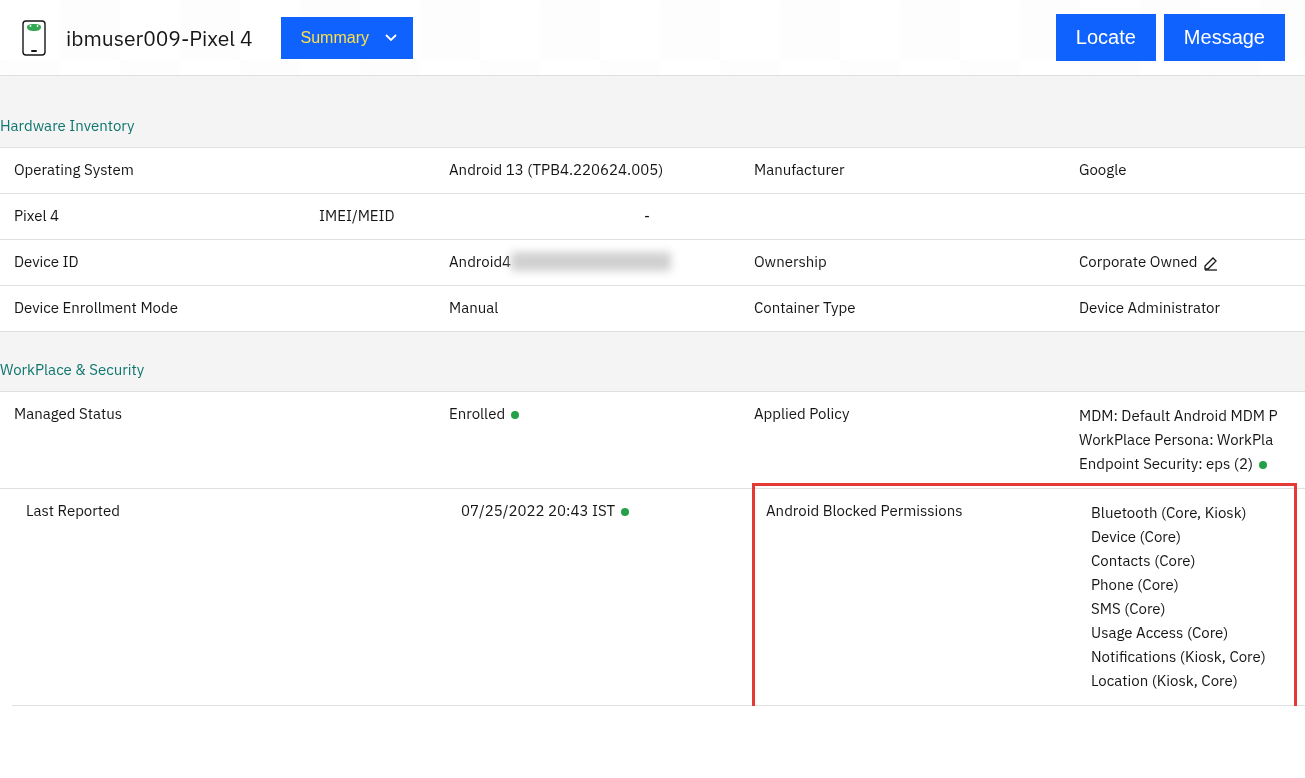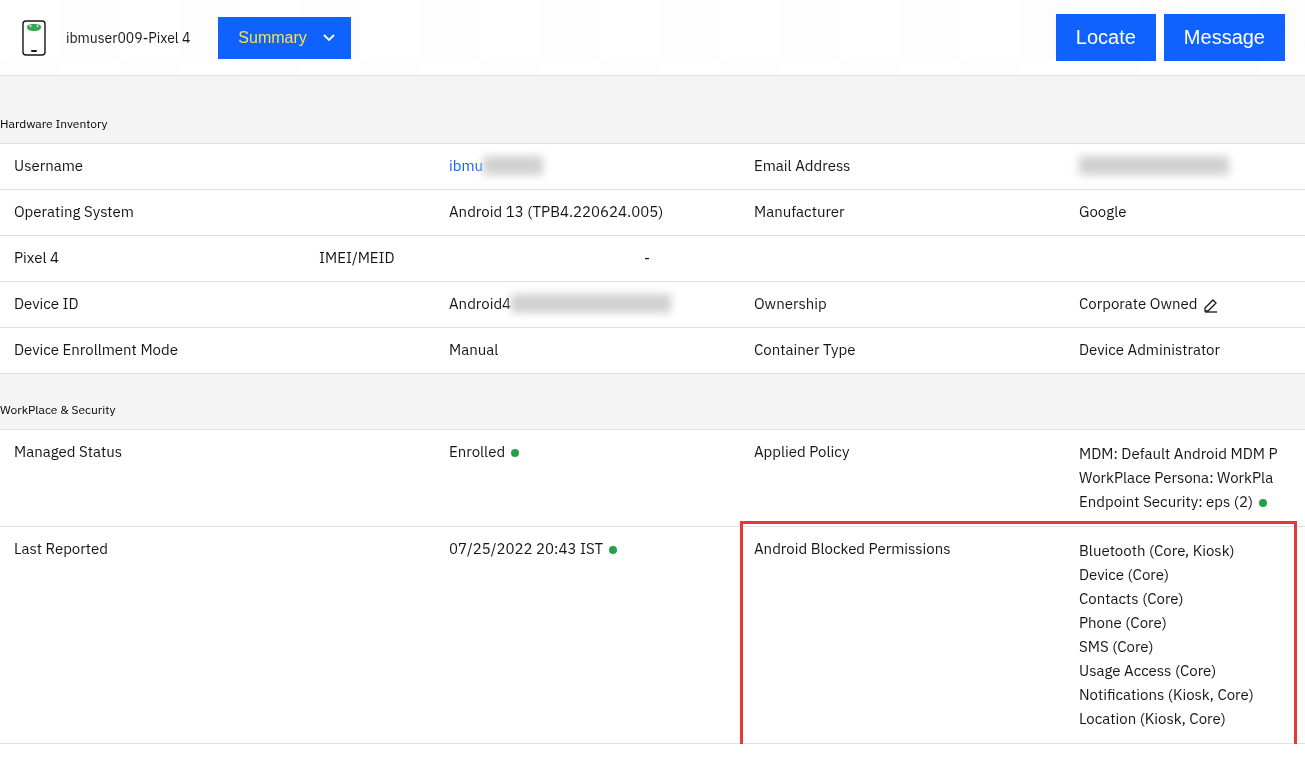--- a/index.html
+++ b/index.html
@@ -31,21 +31,21 @@
     opacity: 0.5;
   }
   .device-icon {
     width: 28px;
     height: 36px;
     position: relative;
     margin-right: 18px;
   }
   .device-icon svg { width: 100%; height: 100%; }
   .device-title {
-    font-size: 14px;
+    font-size: 21px;
     color: #161616;
     margin-right: 28px;
     position: relative;
   }
   .dropdown-btn {
     background: #0f62fe;
     color: #fde047;
     border: none;
     padding: 12px 16px 12px 20px;
     font-size: 16px;
@@ -68,22 +68,22 @@
   .btn-primary {
     background: #0f62fe;
     color: #fff;
     border: none;
     padding: 12px 20px;
     font-size: 20px;
     cursor: pointer;
   }
   .section-header {
     padding: 28px 0 12px 0;
-    font-size: 12px;
-    color: #000000;
+    font-size: 15px;
+    color: #0f766e;
     background: #f4f4f4;
     border-bottom: 1px solid #e0e0e0;
   }
   .section-header.first { padding-top: 40px; }
   .data-row {
     display: flex;
     border-bottom: 1px solid #e0e0e0;
     min-height: 46px;
     align-items: flex-start;
     padding: 12px 14px;
@@ -153,26 +153,20 @@
   </button>
   <div class="action-buttons">
     <button class="btn-primary">Locate</button>
     <button class="btn-primary">Message</button>
   </div>
 </div>
 
 <div id="content" style="position:relative;">
     <div class="section-header first">Hardware Inventory</div>
     <div class="data-row">
-      <div class="cell label1">Username</div>
-      <div class="cell value1"><span class="link">ibmu</span><span class="blurred">&nbsp;&nbsp;&nbsp;&nbsp;&nbsp;&nbsp;&nbsp;&nbsp;</span></div>
-      <div class="cell label2">Email Address</div>
-      <div class="cell value2"><span class="blurred">&nbsp;</span></div>
-    </div>
-    <div class="data-row">
       <div class="cell label1">Operating System</div>
       <div class="cell value1">Android 13 (TPB4.220624.005)</div>
       <div class="cell label2">Manufacturer</div>
       <div class="cell value2">Google</div>
     </div>
     <div class="data-row">
       <div class="cell value1">Pixel 4</div>
       <div class="cell label2">IMEI/MEID</div>
       <div class="cell value2">-</div>
     </div>
@@ -197,21 +191,21 @@
       <div class="cell value1">Enrolled<span class="status-dot"></span></div>
       <div class="cell label2">Applied Policy</div>
       <div class="cell value2">
         <div class="multi-line">
           <div>MDM: Default Android MDM P</div>
           <div>WorkPlace Persona: WorkPla</div>
           <div>Endpoint Security: eps (2)<span class="status-dot"></span></div>
         </div>
       </div>
     </div>
-    <div class="data-row" style="position: relative;">
+    <div class="data-row" style="position: relative; margin-left: 12px;">
       <div class="cell label1">Last Reported</div>
       <div class="cell value1">07/25/2022 20:43 IST<span class="status-dot"></span></div>
       <div class="cell label2">Android Blocked Permissions</div>
       <div class="cell value2">
         <div class="multi-line">
           <div>Bluetooth (Core, Kiosk)</div>
           <div>Device (Core)</div>
           <div>Contacts (Core)</div>
           <div>Phone (Core)</div>
           <div>SMS (Core)</div>

